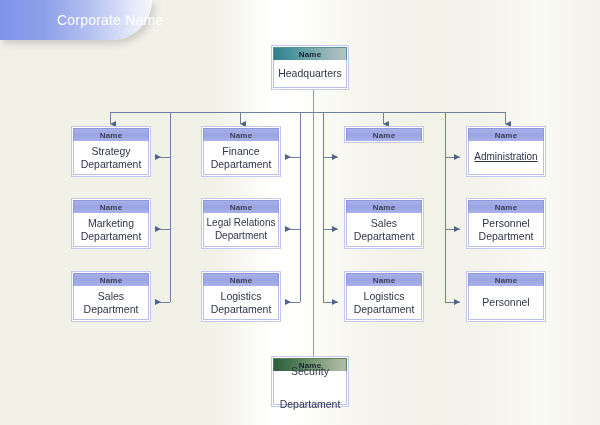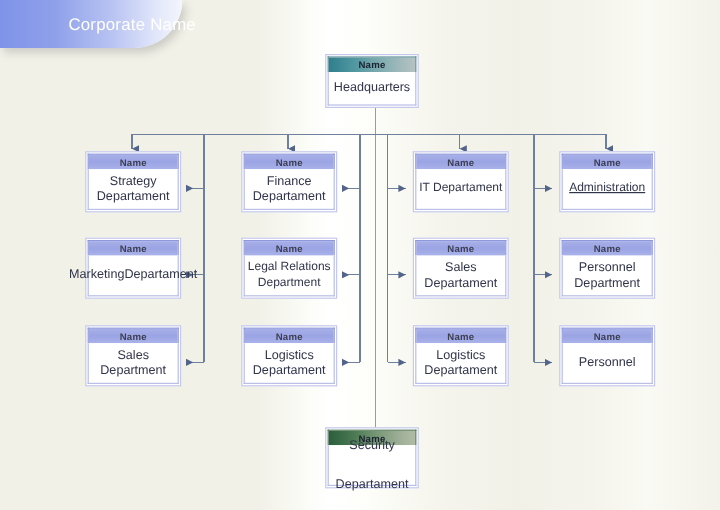--- a/index.html
+++ b/index.html
@@ -180,21 +180,21 @@
   <div class="node node-lvl2" style="left:71px; top:126px;">
     <div class="node-header hdr-lavender">Name</div>
     <div class="node-body" style="height:34px; flex-direction:column;">
       <span>Strategy</span>
       <span>Departament</span>
     </div>
   </div>
 
   <div class="node node-lvl2" style="left:71px; top:198px;">
     <div class="node-header hdr-lavender">Name</div>
-    <div class="node-body" style="height:34px; ">
+    <div class="node-body" style="height:34px; flex-direction:column;">
       <span>Marketing</span>
       <span>Departament</span>
     </div>
   </div>
 
   <div class="node node-lvl2" style="left:71px; top:271px;">
     <div class="node-header hdr-lavender">Name</div>
     <div class="node-body" style="height:34px; flex-direction:column;">
       <span>Sales</span>
       <span>Department</span>
@@ -220,24 +220,20 @@
   <div class="node node-lvl2" style="left:201px; top:271px;">
     <div class="node-header hdr-lavender">Name</div>
     <div class="node-body" style="height:34px; flex-direction:column;">
       <span>Logistics</span>
       <span>Departament</span>
     </div>
   </div>
 
   <div class="node" style="left:344px; top:126px; width:80px;">
     <div class="node-header hdr-lavender">Name</div>
-    <div class="node-body" style="height:34px; flex-direction:column; font-size:10px;">
-      <span>IT Departament</span>
-      <span></span>
-    </div>
   </div>
 
   <div class="node node-lvl2" style="left:344px; top:198px;">
     <div class="node-header hdr-lavender">Name</div>
     <div class="node-body" style="height:34px; flex-direction:column;">
       <span>Sales</span>
       <span>Departament</span>
     </div>
   </div>
 

